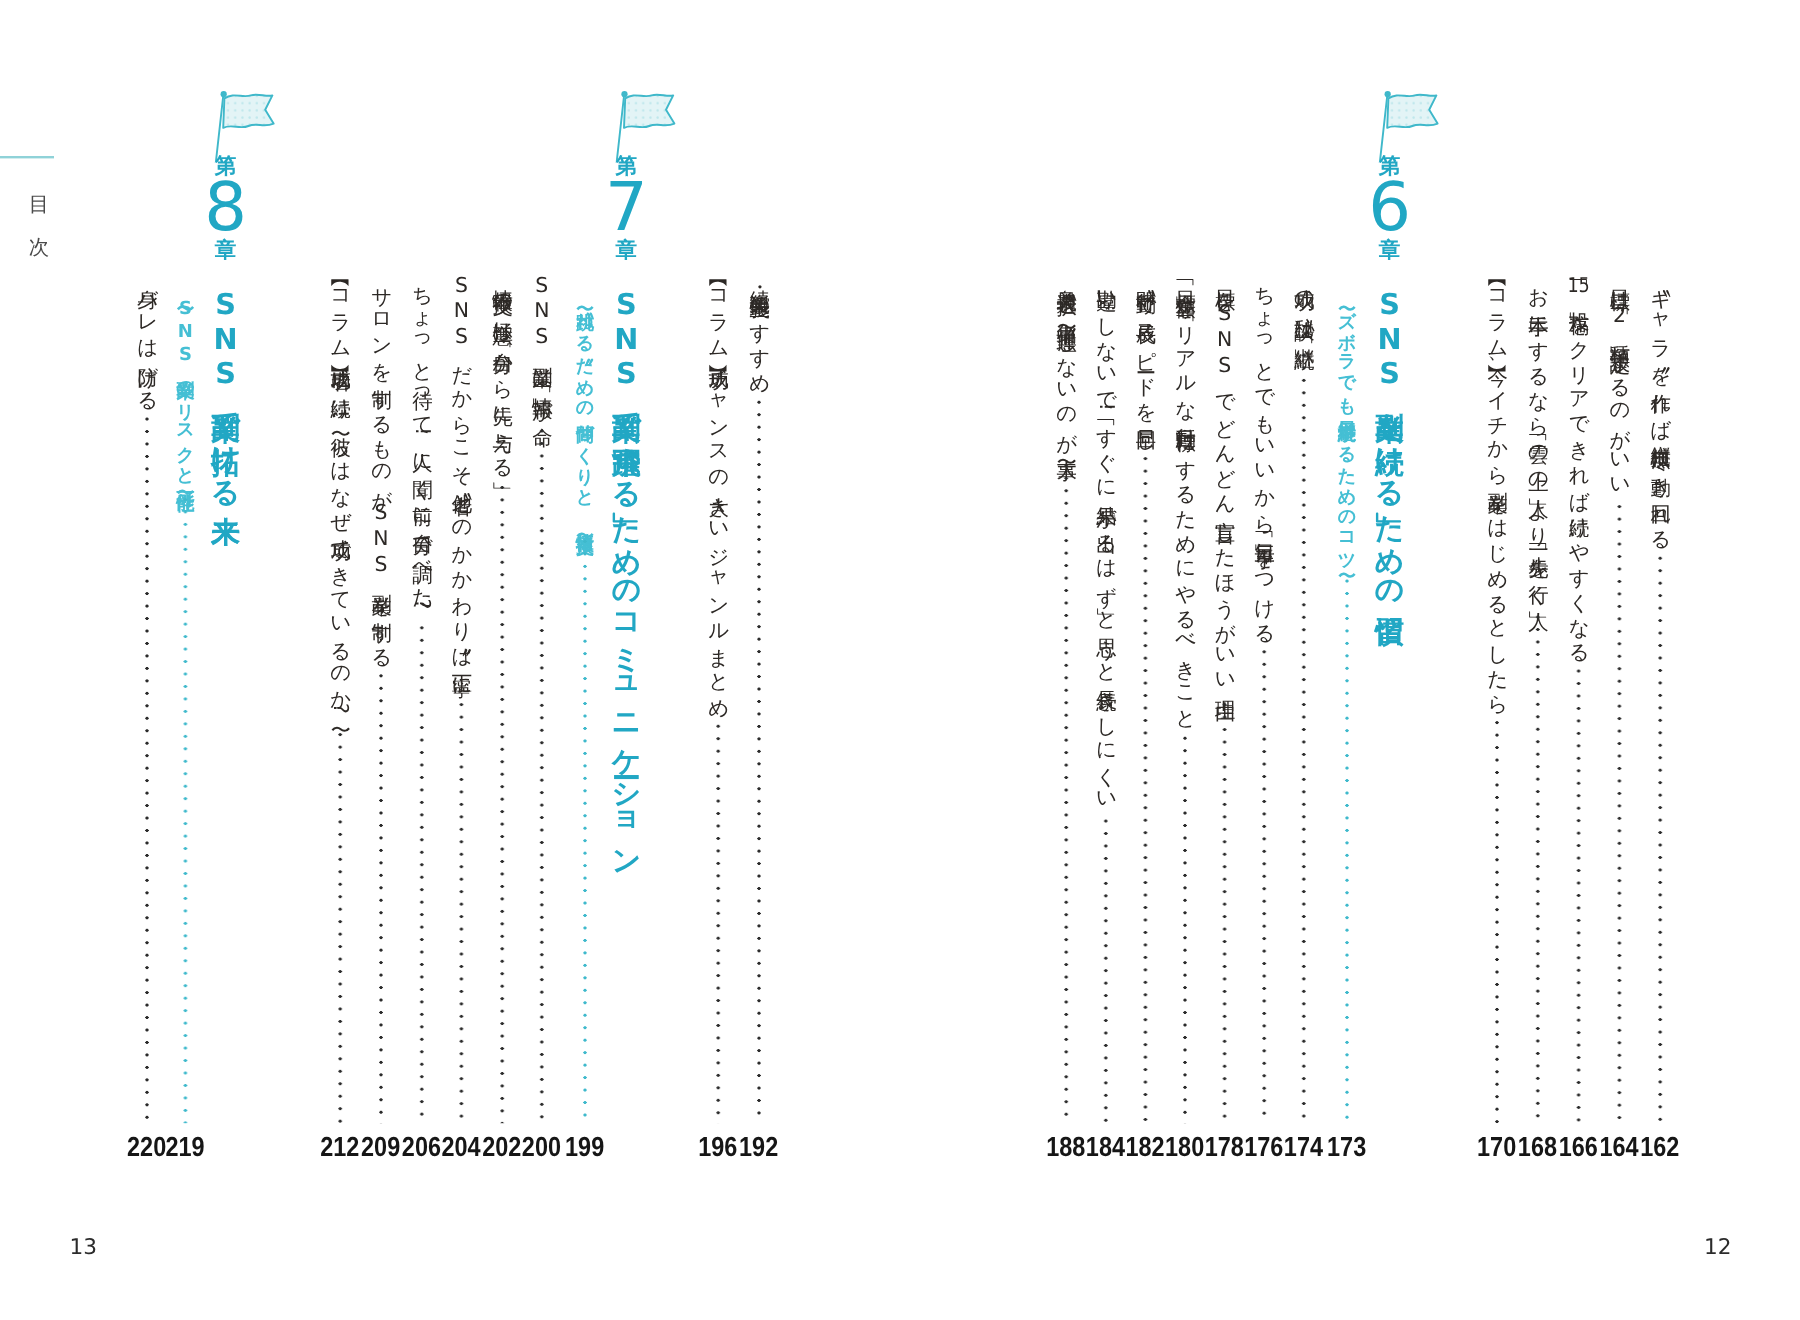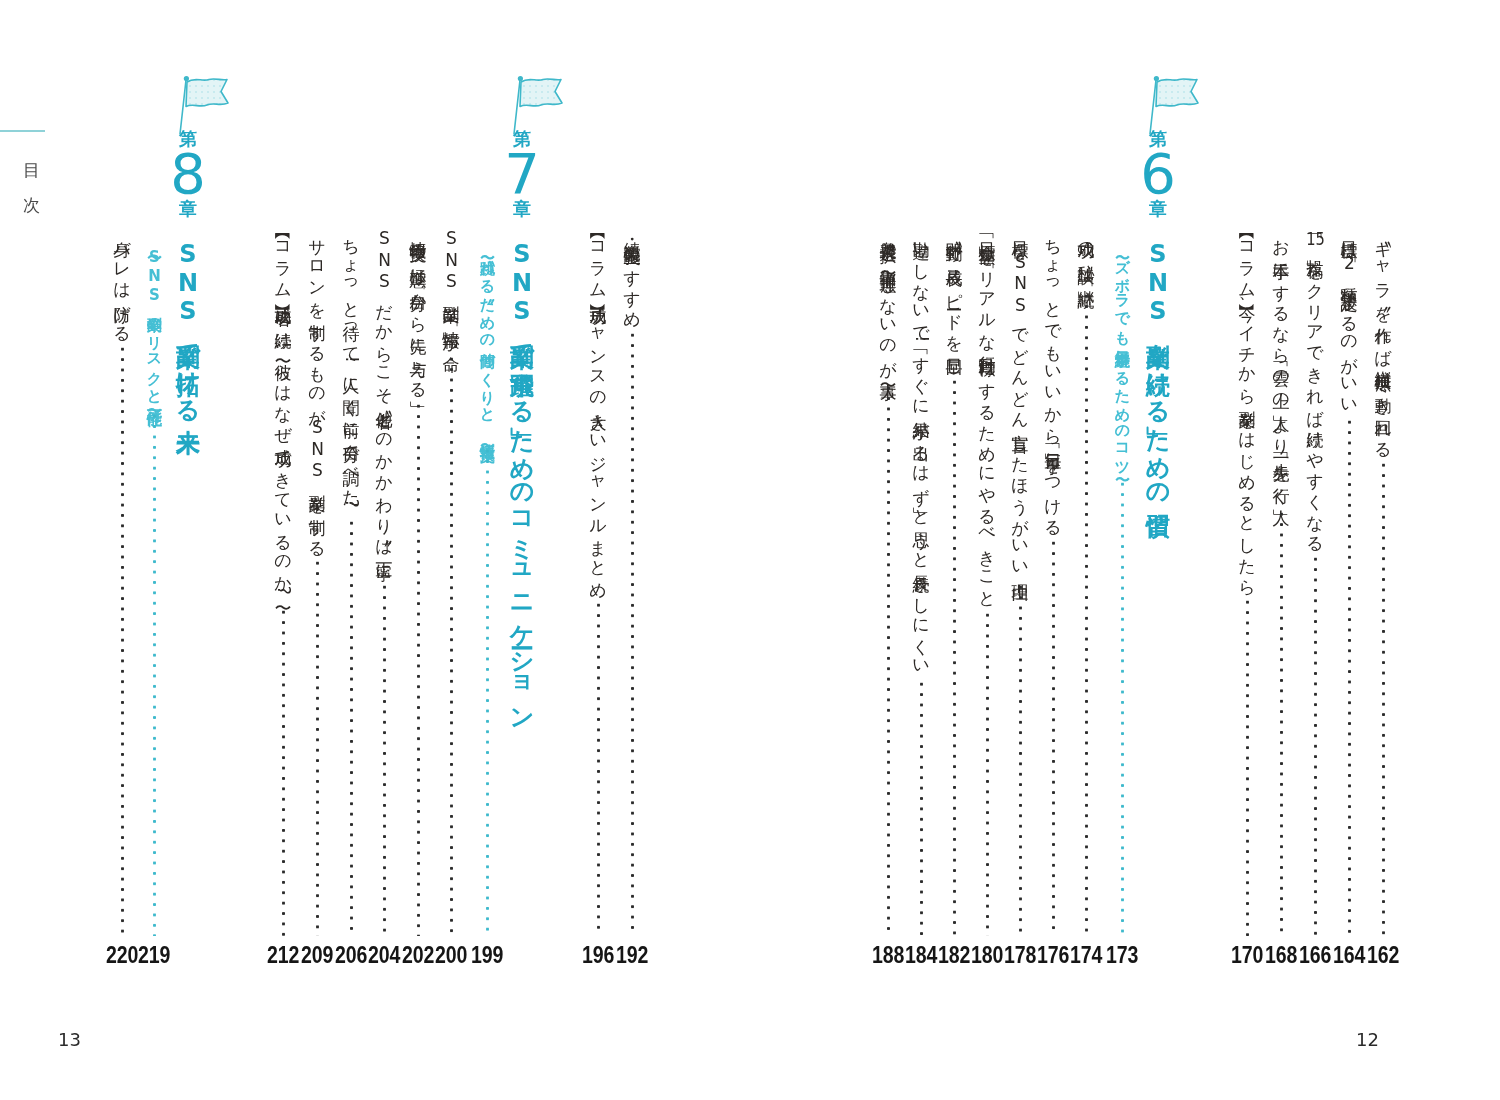--- a/index.html
+++ b/index.html
@@ -10,21 +10,21 @@
   
   .toc-rule{position:absolute;left:0;top:130px;width:45px;height:2px;background:#8fd2d8;}
   .toc-label{
     position:absolute;left:23px;top:150px;
     writing-mode:vertical-rl;text-orientation:mixed;
     font-size:17px;letter-spacing:34px;color:#4a4a4a;line-height:1;
   }
   
   .folio{position:absolute;top:1029px;font-size:18px;color:#2b2b2b;}
   .folio.left{left:58px;}
-  .folio.right{left:1356px;}
+  .folio.right{left:1420px;}
   
   .vtext{
     writing-mode:vertical-rl;text-orientation:mixed;line-height:1;
     font-size:17px;letter-spacing:1.5px;color:#2d2926;white-space:nowrap;
   }
   .lat{text-orientation:upright;}
   .tcy{text-combine-upright:all;}
   
   .toc-col{
     position:absolute;top:228px;height:738px;width:34px;

